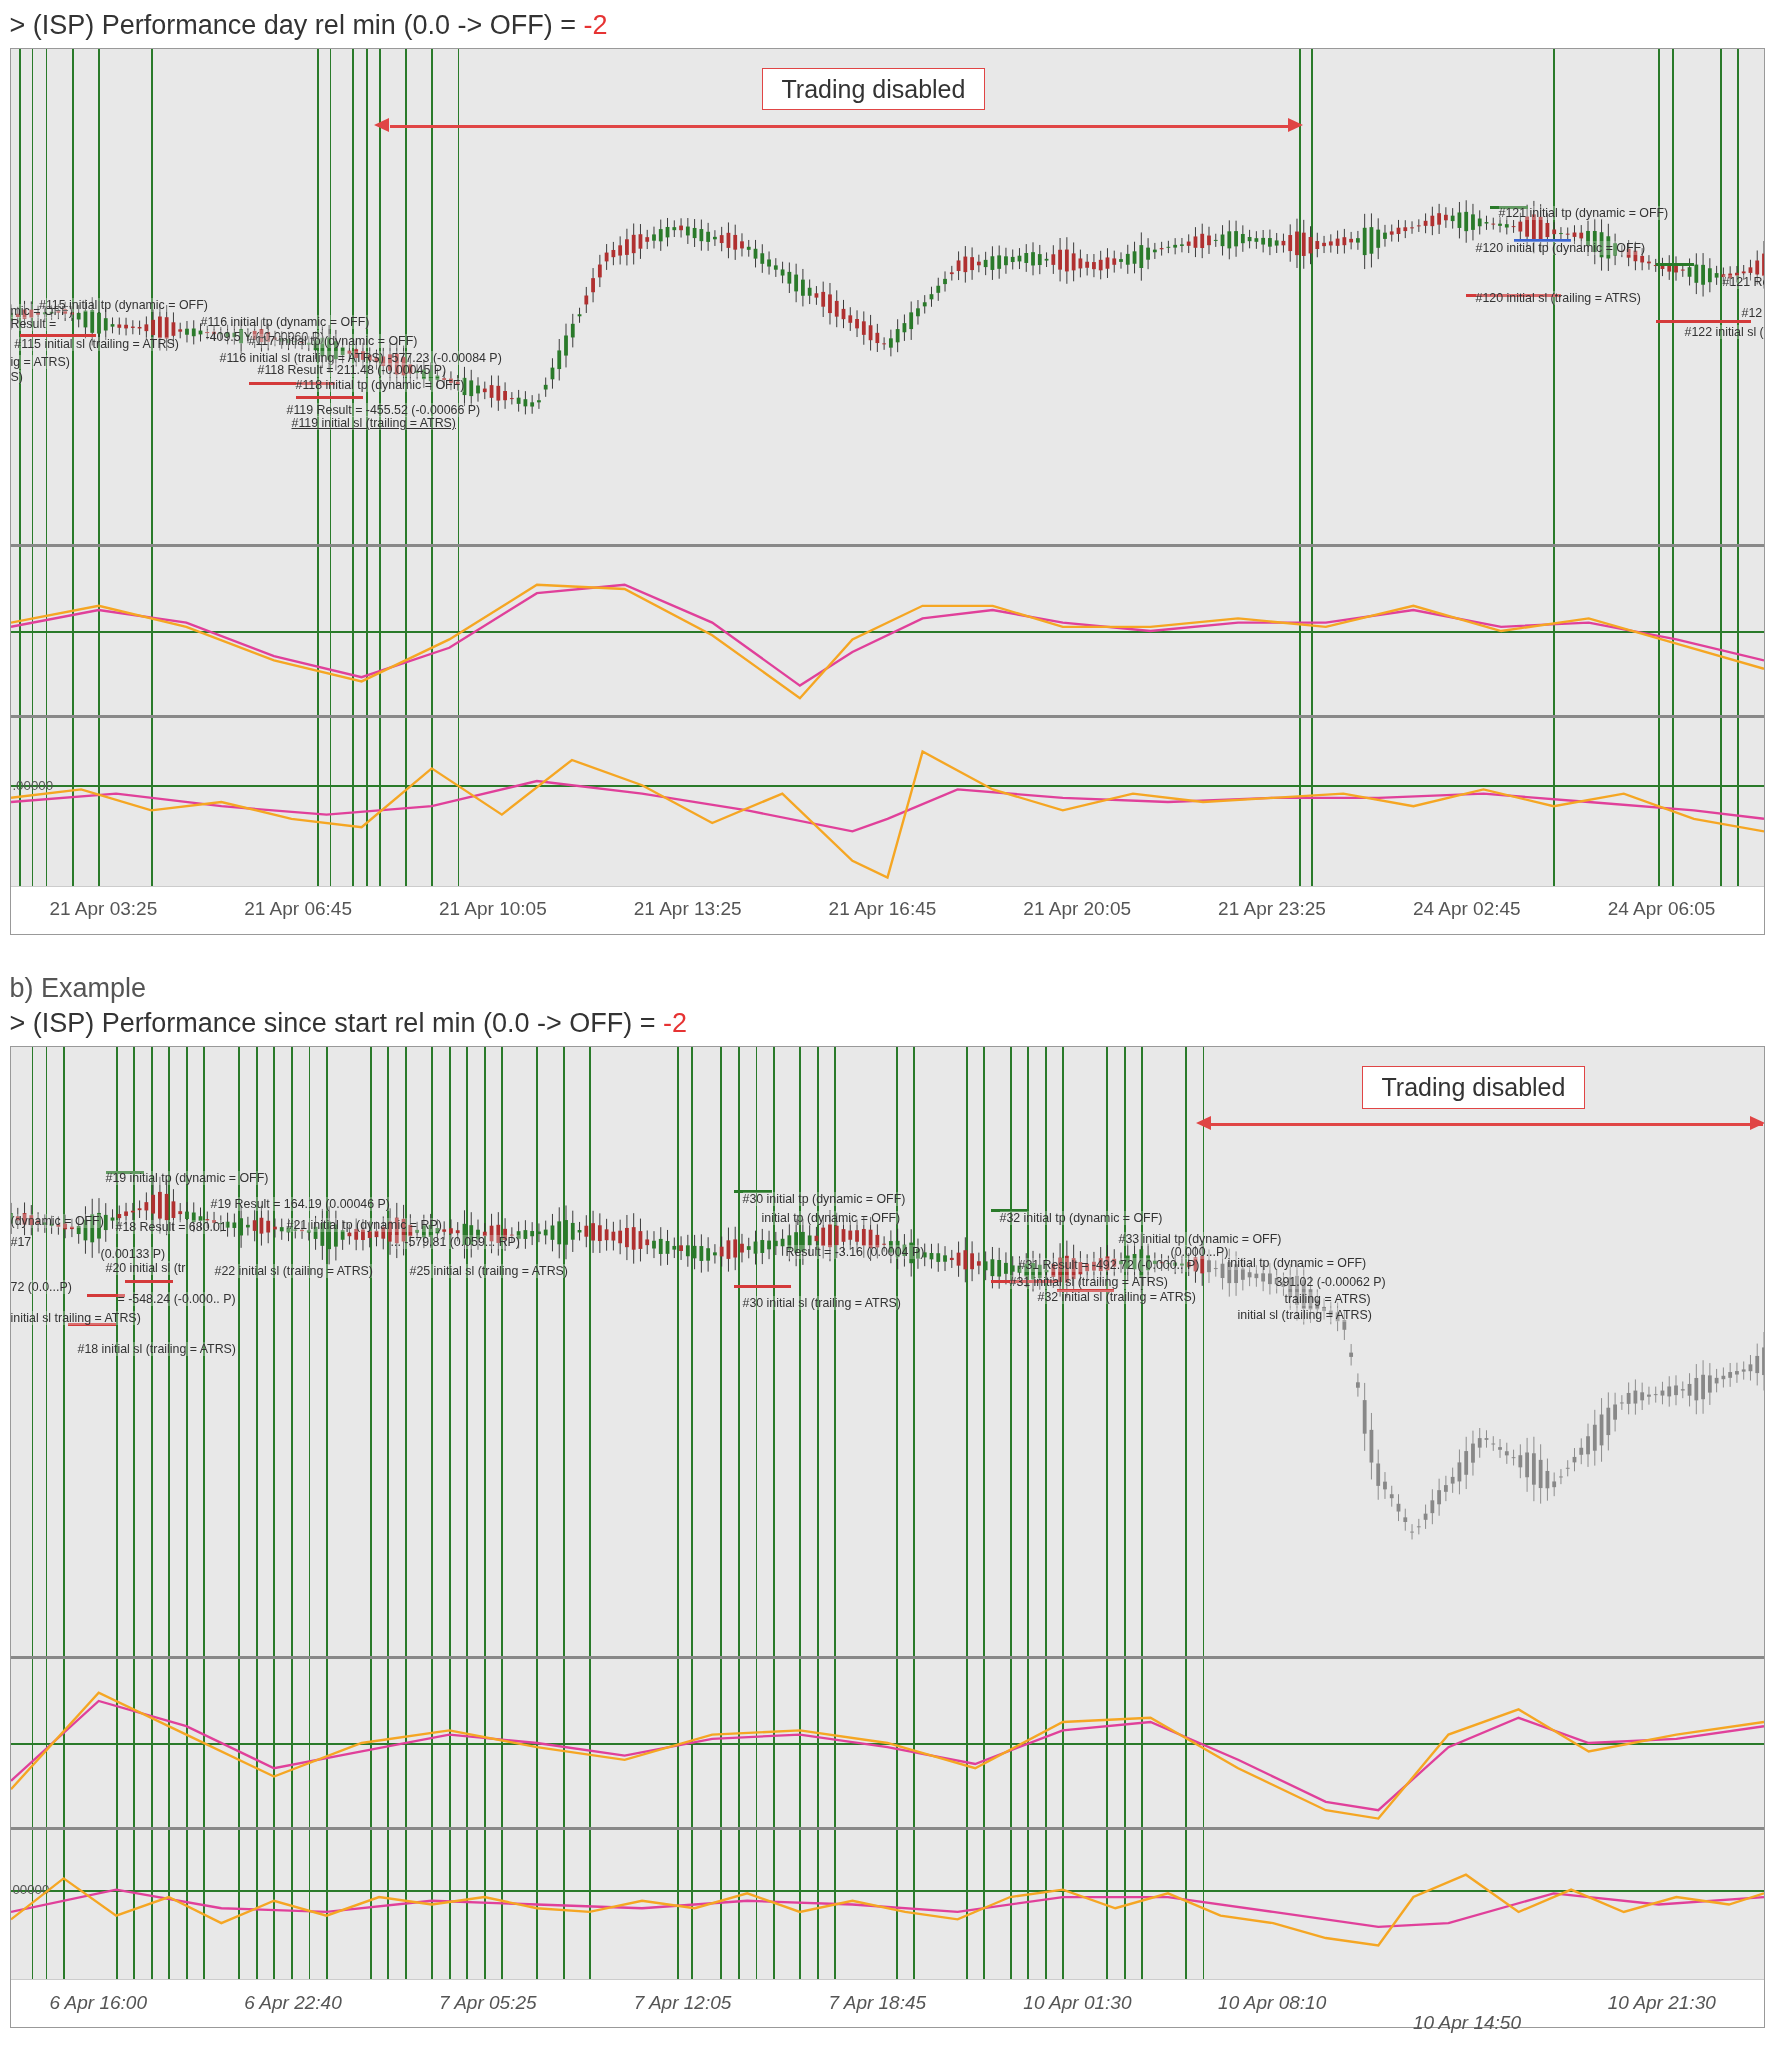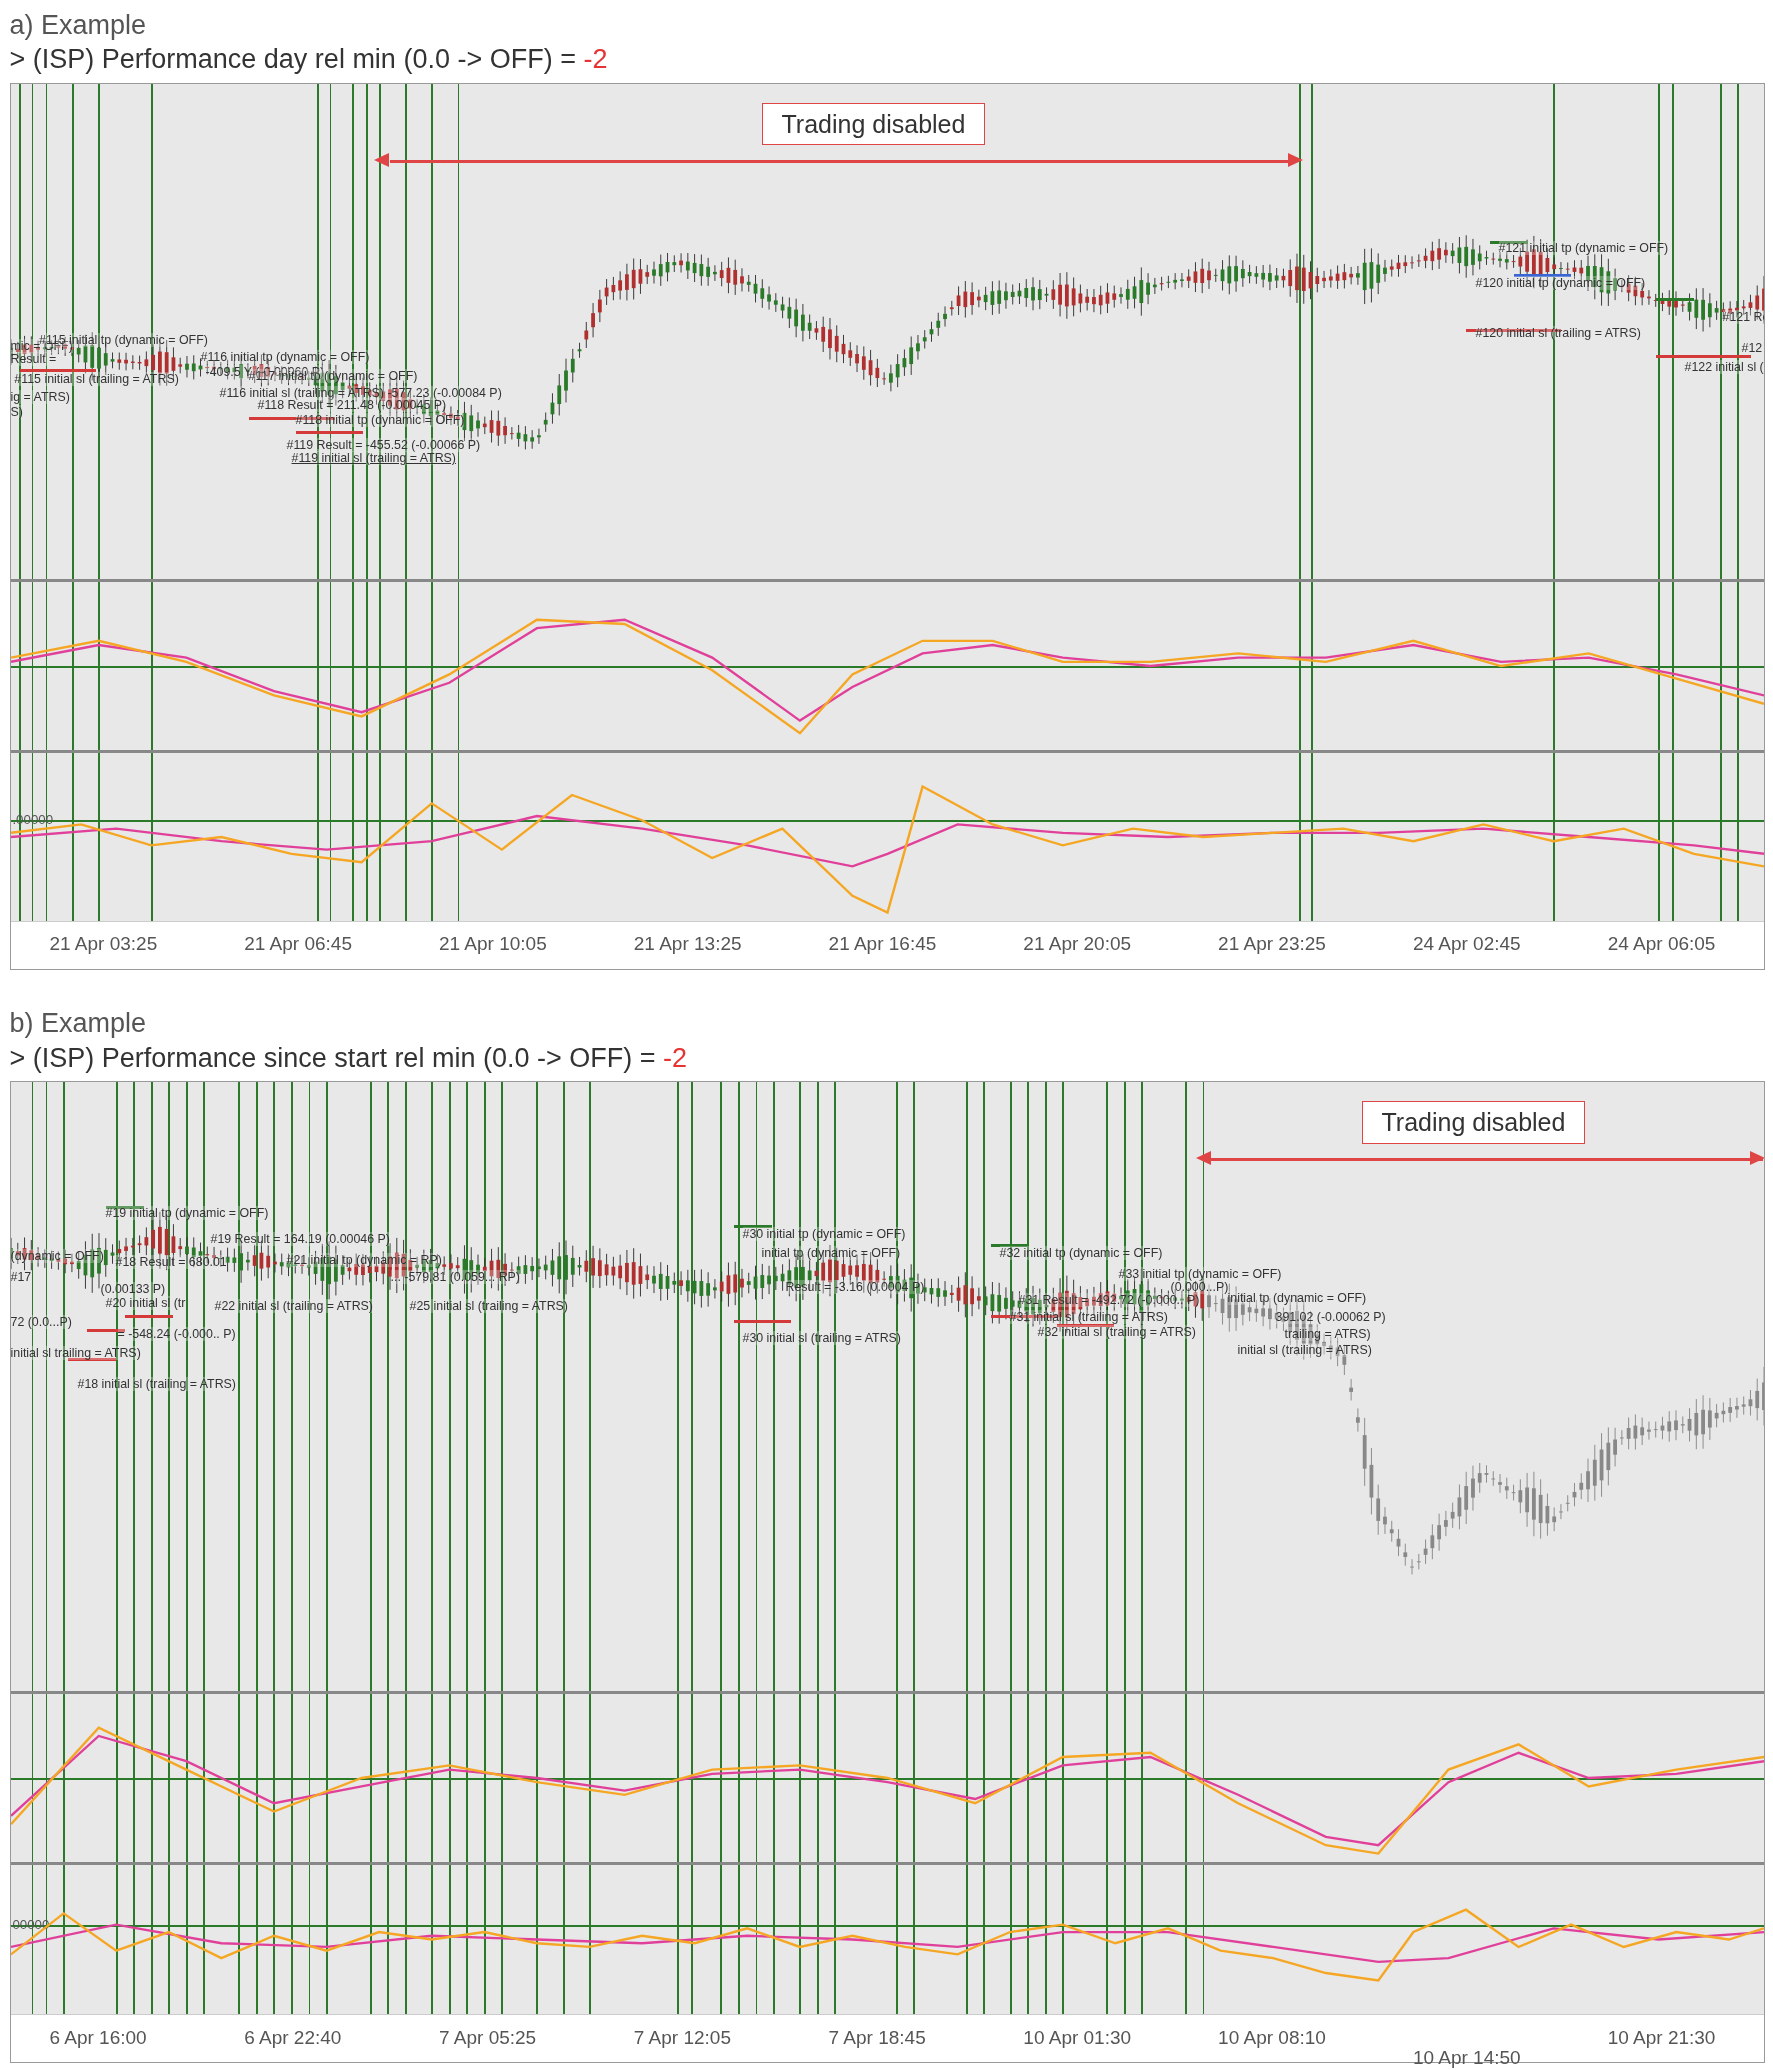--- a/index.html
+++ b/index.html
@@ -122,21 +122,20 @@
     position: absolute;
     font-size: 13.3px;
     color: #555;
     left: 1.9px;
   }
 </style>
 </head>
 <body>
 
 <div class="example-block">
-  <div class="example-title">a) Example</div>
   <div class="example-subtitle">
     <span>&gt; (ISP) Performance day rel min (0.0 -&gt; OFF) = </span><span class="redval">-2</span>
   </div>
 
   <div class="chart-container">
 
     <div class="panel panel-main-a">
       <div class="vlines-holder" id="vlines-a-main">
           <div class="vline-green" style="left: 0.5%;"></div>
           <div class="vline-green" style="left: 1.2%;"></div>
@@ -1536,21 +1535,21 @@
           <div class="vline-green" style="left: 68%;"></div>
         </div>
       <div class="hline-green" style="top:40%;"></div>
       <div class="yaxis-side" style="top:40%; margin-top:-7.6px;">00000</div>
       <svg class="chart-svg" id="svg-b-ind2" viewBox="0 0 1845 160" preserveAspectRatio="none">
           <path d="M0.0 88.0 L110.7 64.0 L221.4 84.0 L332.1 88.0 L442.8 76.0 L553.5 80.0 L664.2 84.0 L774.9 76.0 L885.6 80.0 L996.3 88.0 L1107.0 72.0 L1217.7 72.0 L1328.4 88.0 L1439.1 104.0 L1512.9 100.0 L1623.6 68.0 L1734.3 80.0 L1845.0 72.0" fill="none" stroke="#e0409a" stroke-width="2.5"></path>
           <path d="M0.0 96.0 L55.4 52.0 L110.7 92.0 L166.0 72.0 L221.4 100.0 L276.8 76.0 L332.1 92.0 L387.4 72.0 L442.8 80.0 L498.2 72.0 L553.5 84.0 L608.9 88.0 L664.2 76.0 L719.6 84.0 L774.9 68.0 L830.3 88.0 L885.6 76.0 L941.0 88.0 L996.3 96.0 L1051.6 72.0 L1107.0 64.0 L1162.3 84.0 L1217.7 68.0 L1273.0 92.0 L1328.4 100.0 L1383.8 116.0 L1439.1 124.0 L1476.0 72.0 L1531.3 48.0 L1586.7 88.0 L1642.0 64.0 L1697.4 88.0 L1752.8 72.0 L1808.1 80.0 L1845.0 68.0" fill="none" stroke="#f5a623" stroke-width="2.5"></path>
         </svg>
     </div>
 
-    <div class="panel-axis-b" id="axis-b" style="position:relative;">
+    <div class="panel-axis-b" id="axis-b" style="position:relative;font-style:italic;">
         <span class="axis-label" style="left: 2.22222%;">6 Apr 16:00</span>
         <span class="axis-label" style="left: 13.3333%;">6 Apr 22:40</span>
         <span class="axis-label" style="left: 24.4444%;">7 Apr 05:25</span>
         <span class="axis-label" style="left: 35.5556%;">7 Apr 12:05</span>
         <span class="axis-label" style="left: 46.6667%;">7 Apr 18:45</span>
         <span class="axis-label" style="left: 57.7778%;">10 Apr 01:30</span>
         <span class="axis-label" style="left: 68.8889%;">10 Apr 08:10</span>
         <span class="axis-label" style="left: 80%; margin-top: 20px;">10 Apr 14:50</span>
         <span class="axis-label" style="left: 91.1111%;">10 Apr 21:30</span>
       </div>

